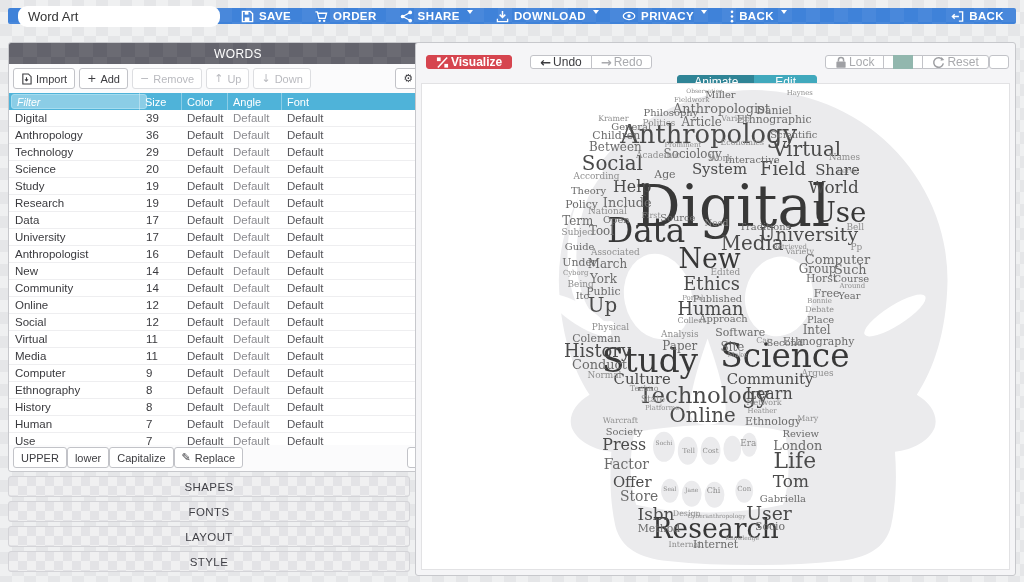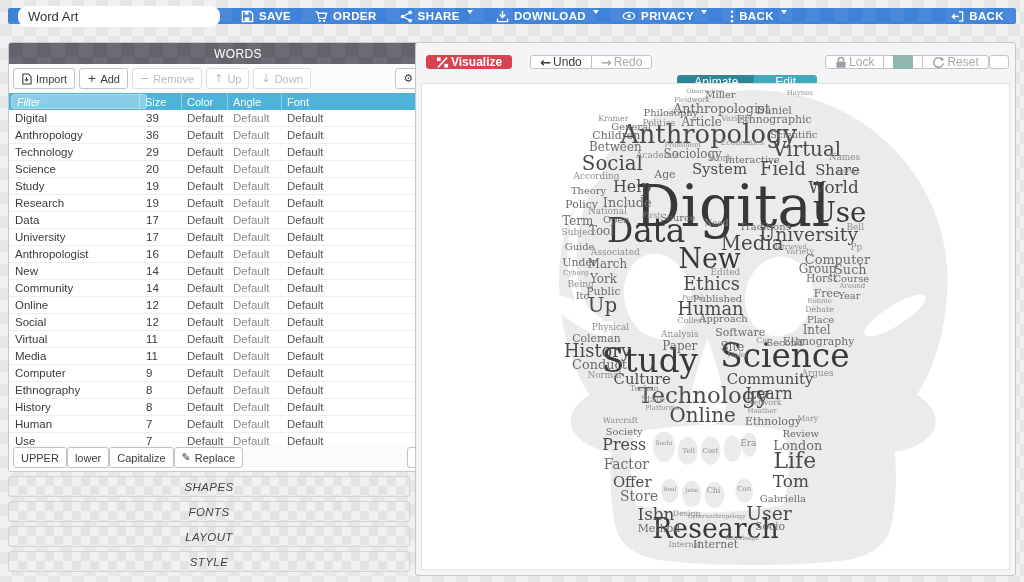--- a/index.html
+++ b/index.html
@@ -58,21 +58,21 @@
   .sarrow.up i{border-bottom:4.5px solid #8e8e93;}
   .sarrow.down i{border-top:4.5px solid #8e8e93;}
   .sthumb{position:absolute;left:2px;top:15px;width:7px;height:64px;background:#c9c9ce;border-radius:3px;}
   .wp-footer{height:25px;display:flex;align-items:center;padding:0 4px;background:#fbfbfc;}
   
   .sections{position:absolute;left:8px;top:476px;width:402px;}
   .section-bar{height:21px;margin-bottom:4px;background-color:var(--section,#e3e3e6);border:1px solid #d4d4d8;border-radius:3px;
     display:flex;align-items:center;justify-content:center;font-size:11.5px;color:#3f3f45;letter-spacing:.4px;cursor:pointer;box-sizing:border-box;
     background-image:linear-gradient(45deg,rgba(255,255,255,.45) 25%,transparent 25%,transparent 75%,rgba(255,255,255,.45) 75%),
                      linear-gradient(45deg,rgba(255,255,255,.45) 25%,transparent 25%,transparent 75%,rgba(255,255,255,.45) 75%);
-    background-size:18px 18px;background-position:0 0,9px 9px;font-style:italic;}
+    background-size:18px 18px;background-position:0 0,9px 9px;}
   
   .right-panel{position:absolute;left:415px;top:42px;width:601px;height:534px;background:#f5f5f7;
     border:1px solid #c7c8cc;border-radius:3px;box-sizing:border-box;}
   .rp-toolbar{position:absolute;left:5px;right:5px;top:5px;height:28px;display:flex;align-items:center;}
   .rp-btn{display:inline-flex;align-items:center;gap:2px;height:14px;padding:0 9px;background:#fff;border:1px solid #c2c3c8;
     border-radius:3px;font-size:12px;color:#3b3b3f;cursor:pointer;box-sizing:border-box;font-family:"Liberation Sans",sans-serif;justify-content:space-between;}
   .rp-btn.dim{color:#a9aaae;}
   .rp-btn .arr{font-family:"DejaVu Sans",sans-serif;font-size:13px;font-weight:bold;line-height:1;}
   .visualize{background:var(--visualize,#d6454f);border-color:var(--visualize,#d6454f);color:#fff;font-weight:600;margin-left:5px;}
   .grp{display:inline-flex;}

